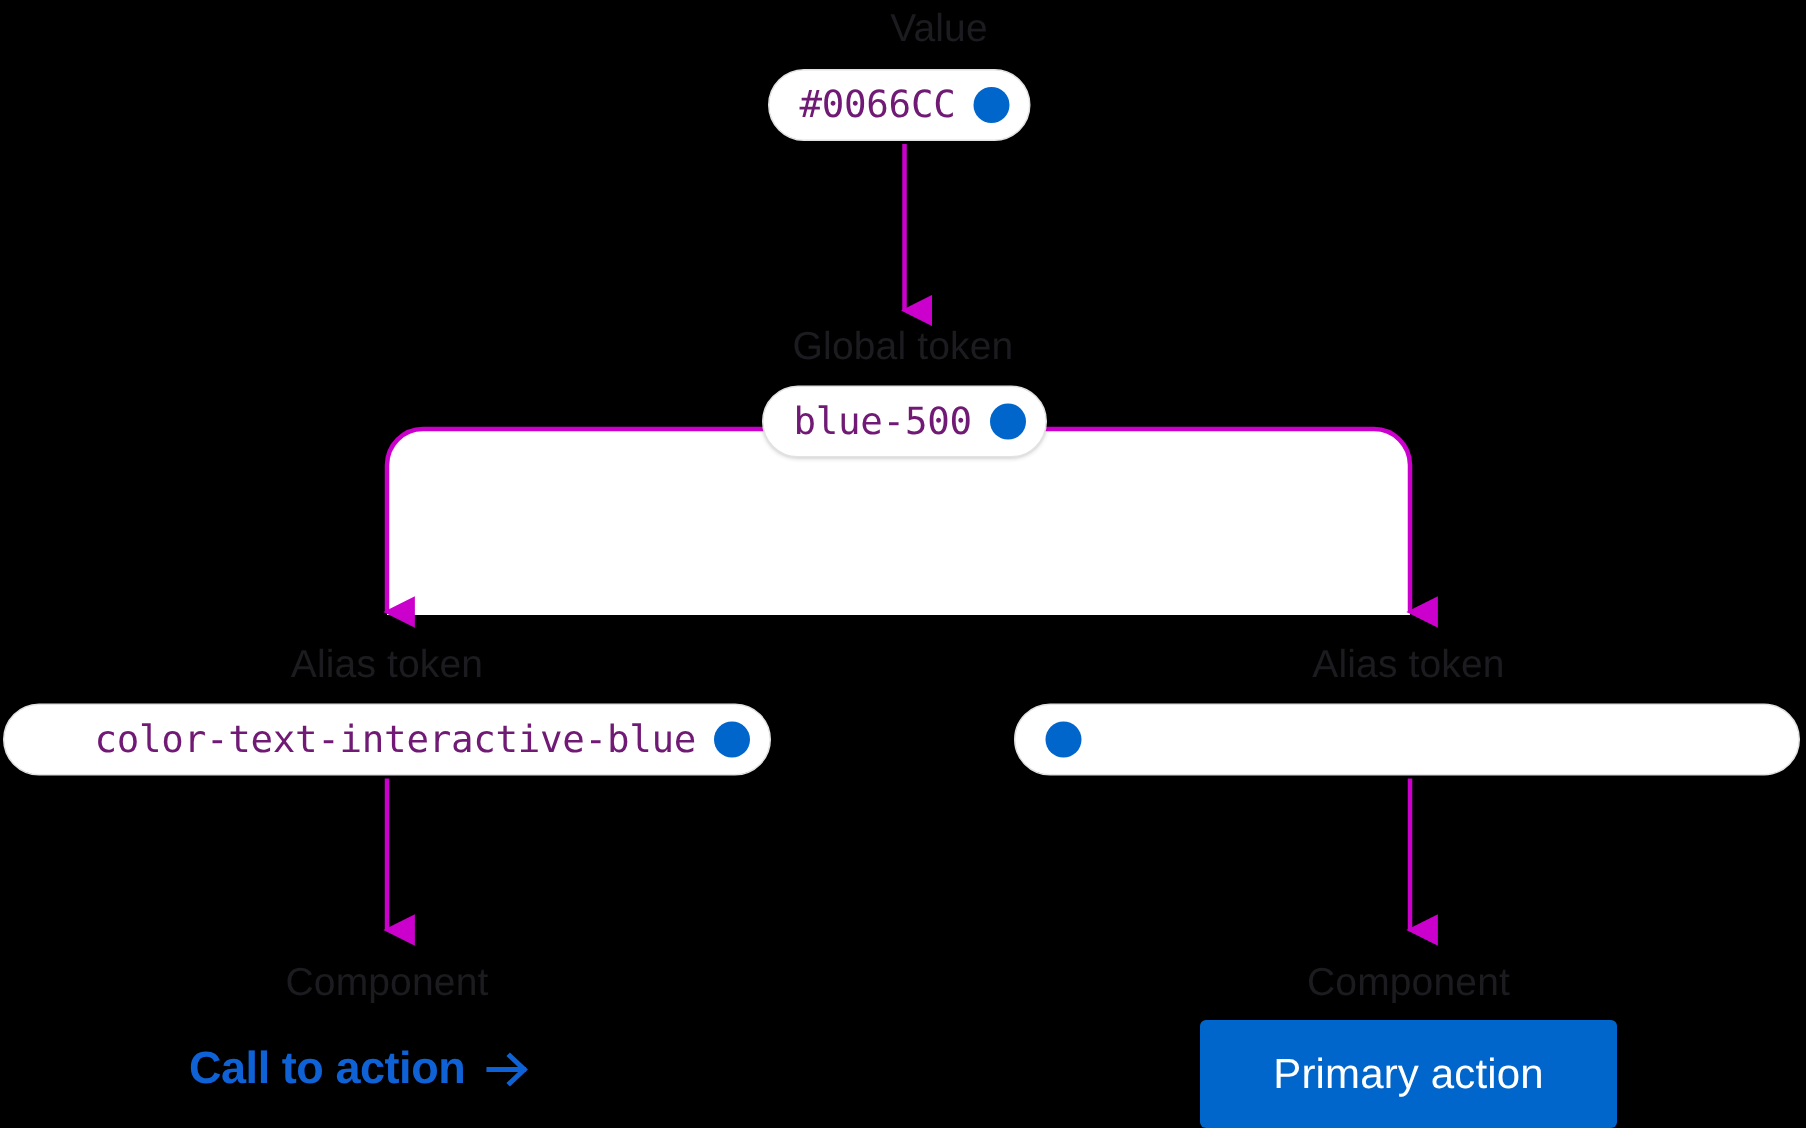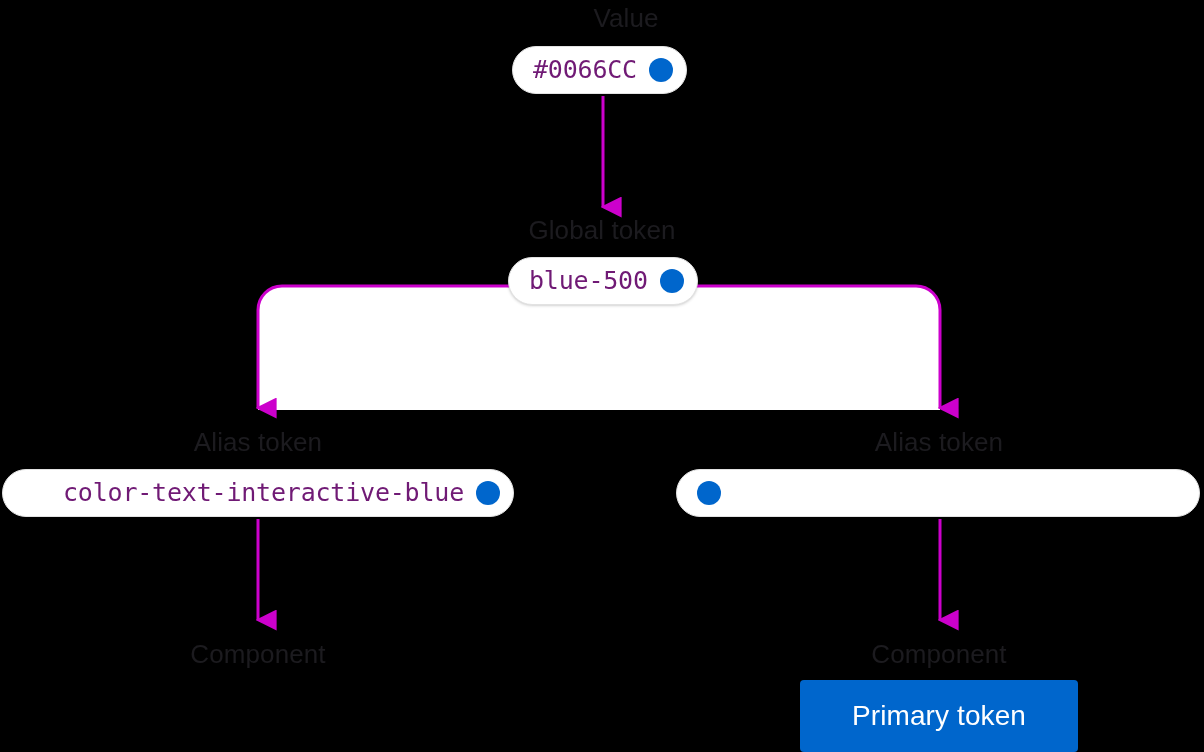--- a/index.html
+++ b/index.html
@@ -188,18 +188,26 @@
 
   <div class="pill" id="pill-alias-left">
     <span class="pill-text">color-text-interactive-blue</span>
     <span class="swatch" style="background:#0066CC"></span>
   </div>
 
   <div class="pill" id="pill-alias-right">
     <span class="swatch" style="background:#0066CC"></span>
   </div>
 
+  <a id="cta-link" href="#" style="color: rgb(15, 98, 214);">
+    <span>Call to action</span>
+    <span class="cta-arrow">
+      <svg width="30" height="26" viewBox="0 0 30 26" aria-hidden="true">
+        <path d="M2 13 H25 M16 4 L25.5 13 L16 22" fill="none" stroke="#0f62d6" stroke-width="3.4" stroke-linecap="square" stroke-linejoin="miter"></path>
+      </svg>
+    </span>
+  </a>
 
   <button id="primary-button" type="button" style="background: rgb(0, 102, 204); color: rgb(255, 255, 255);">
-    <span>Primary token</span>
+    <span>Primary action</span>
   </button>
 
 </div>
 
 </body></html>

